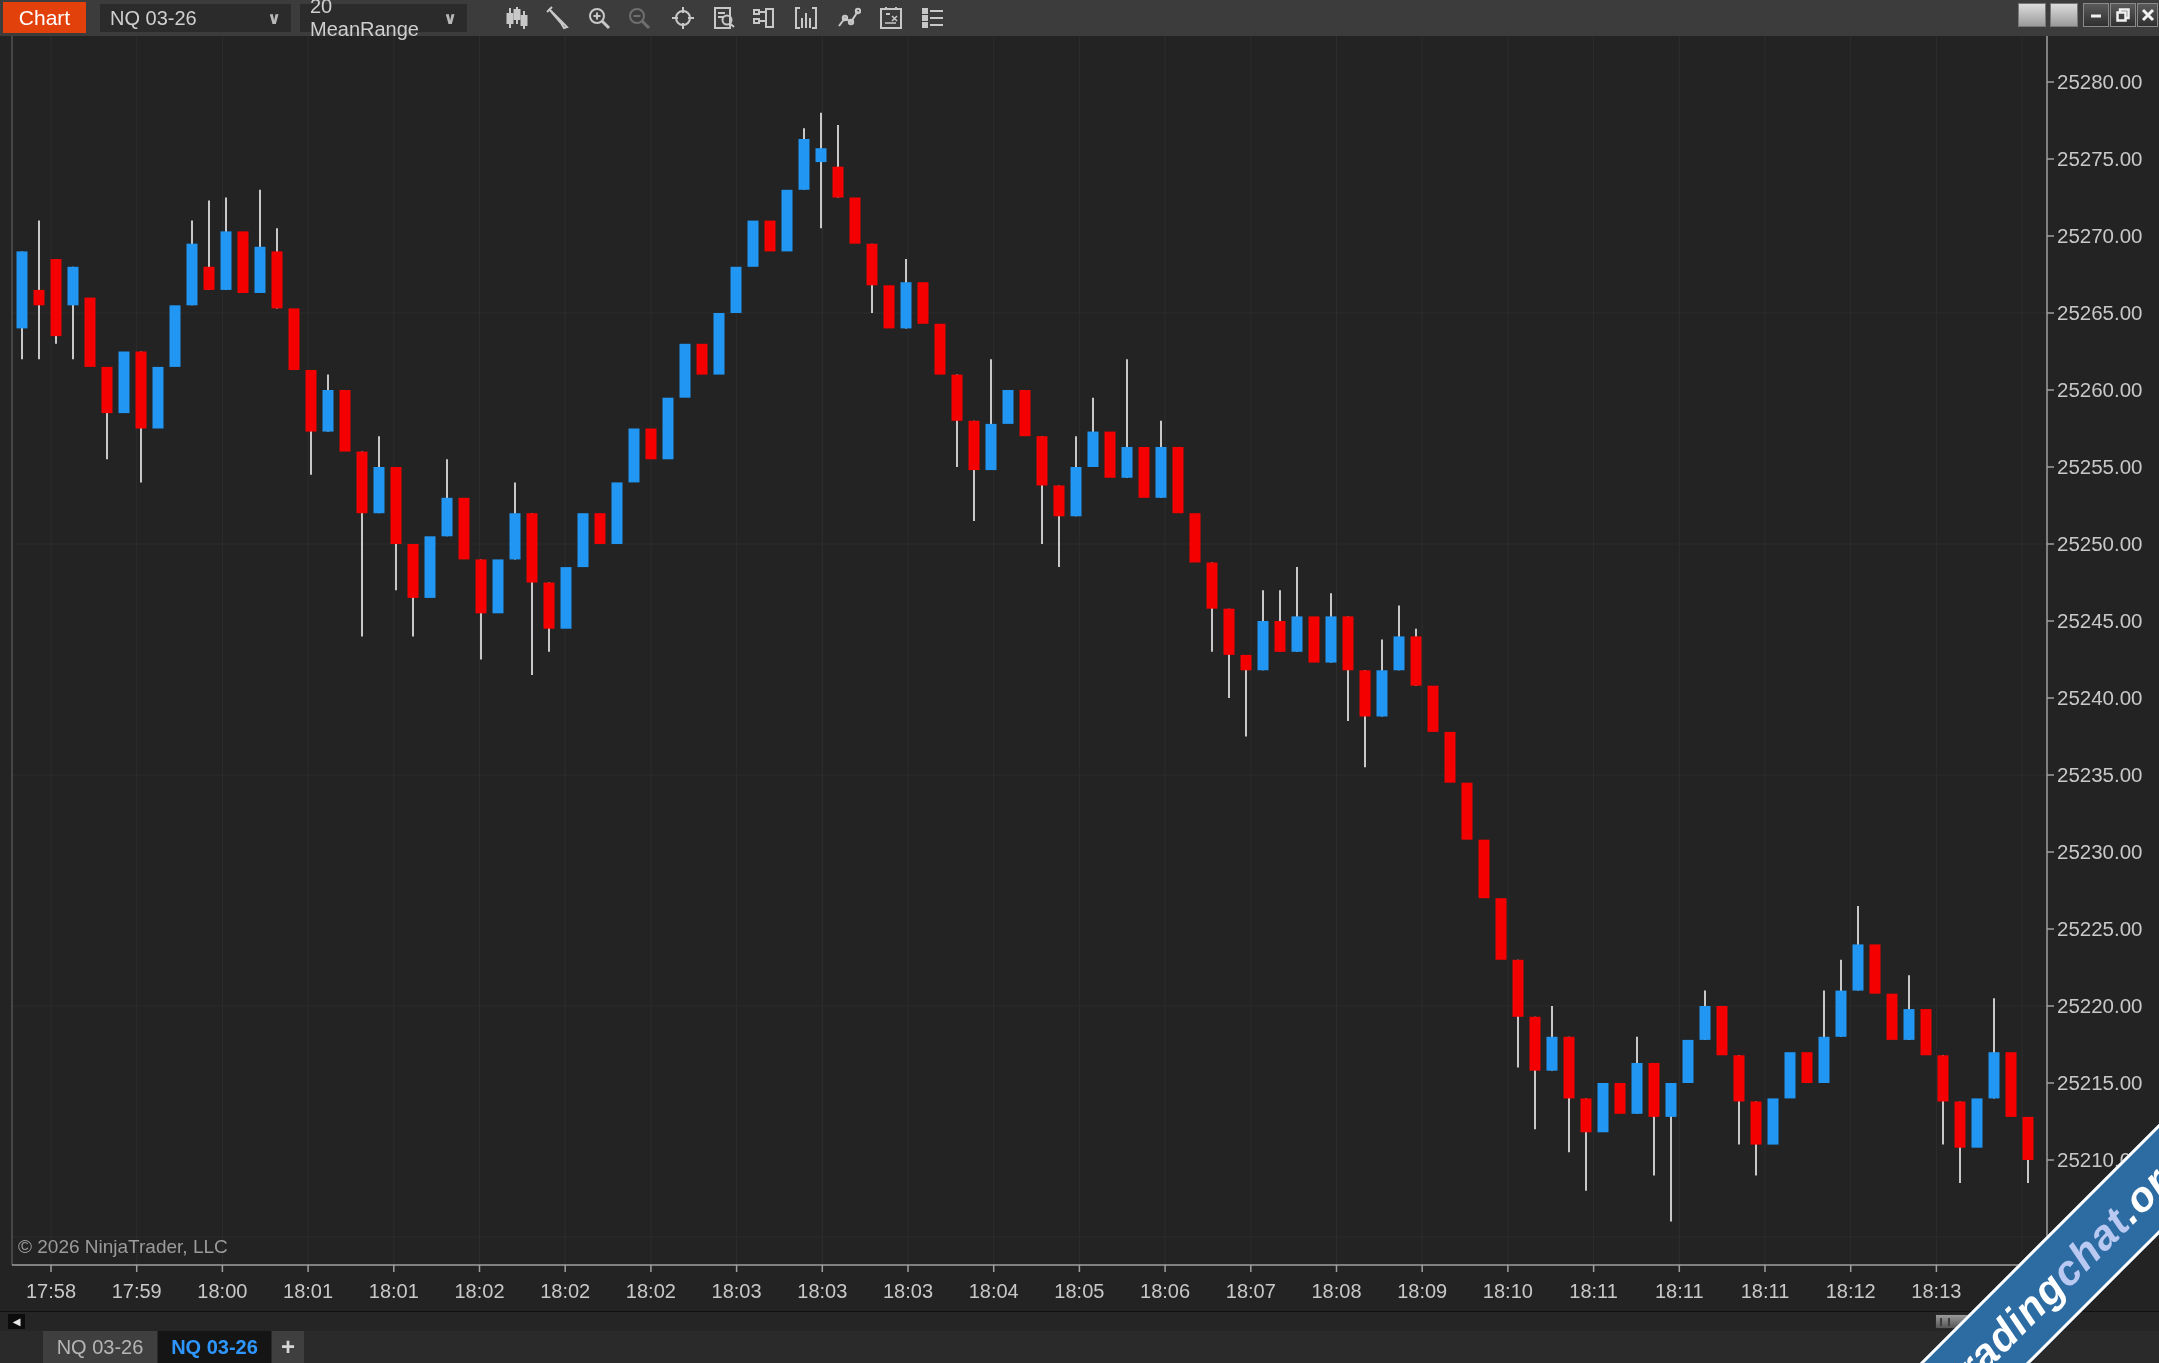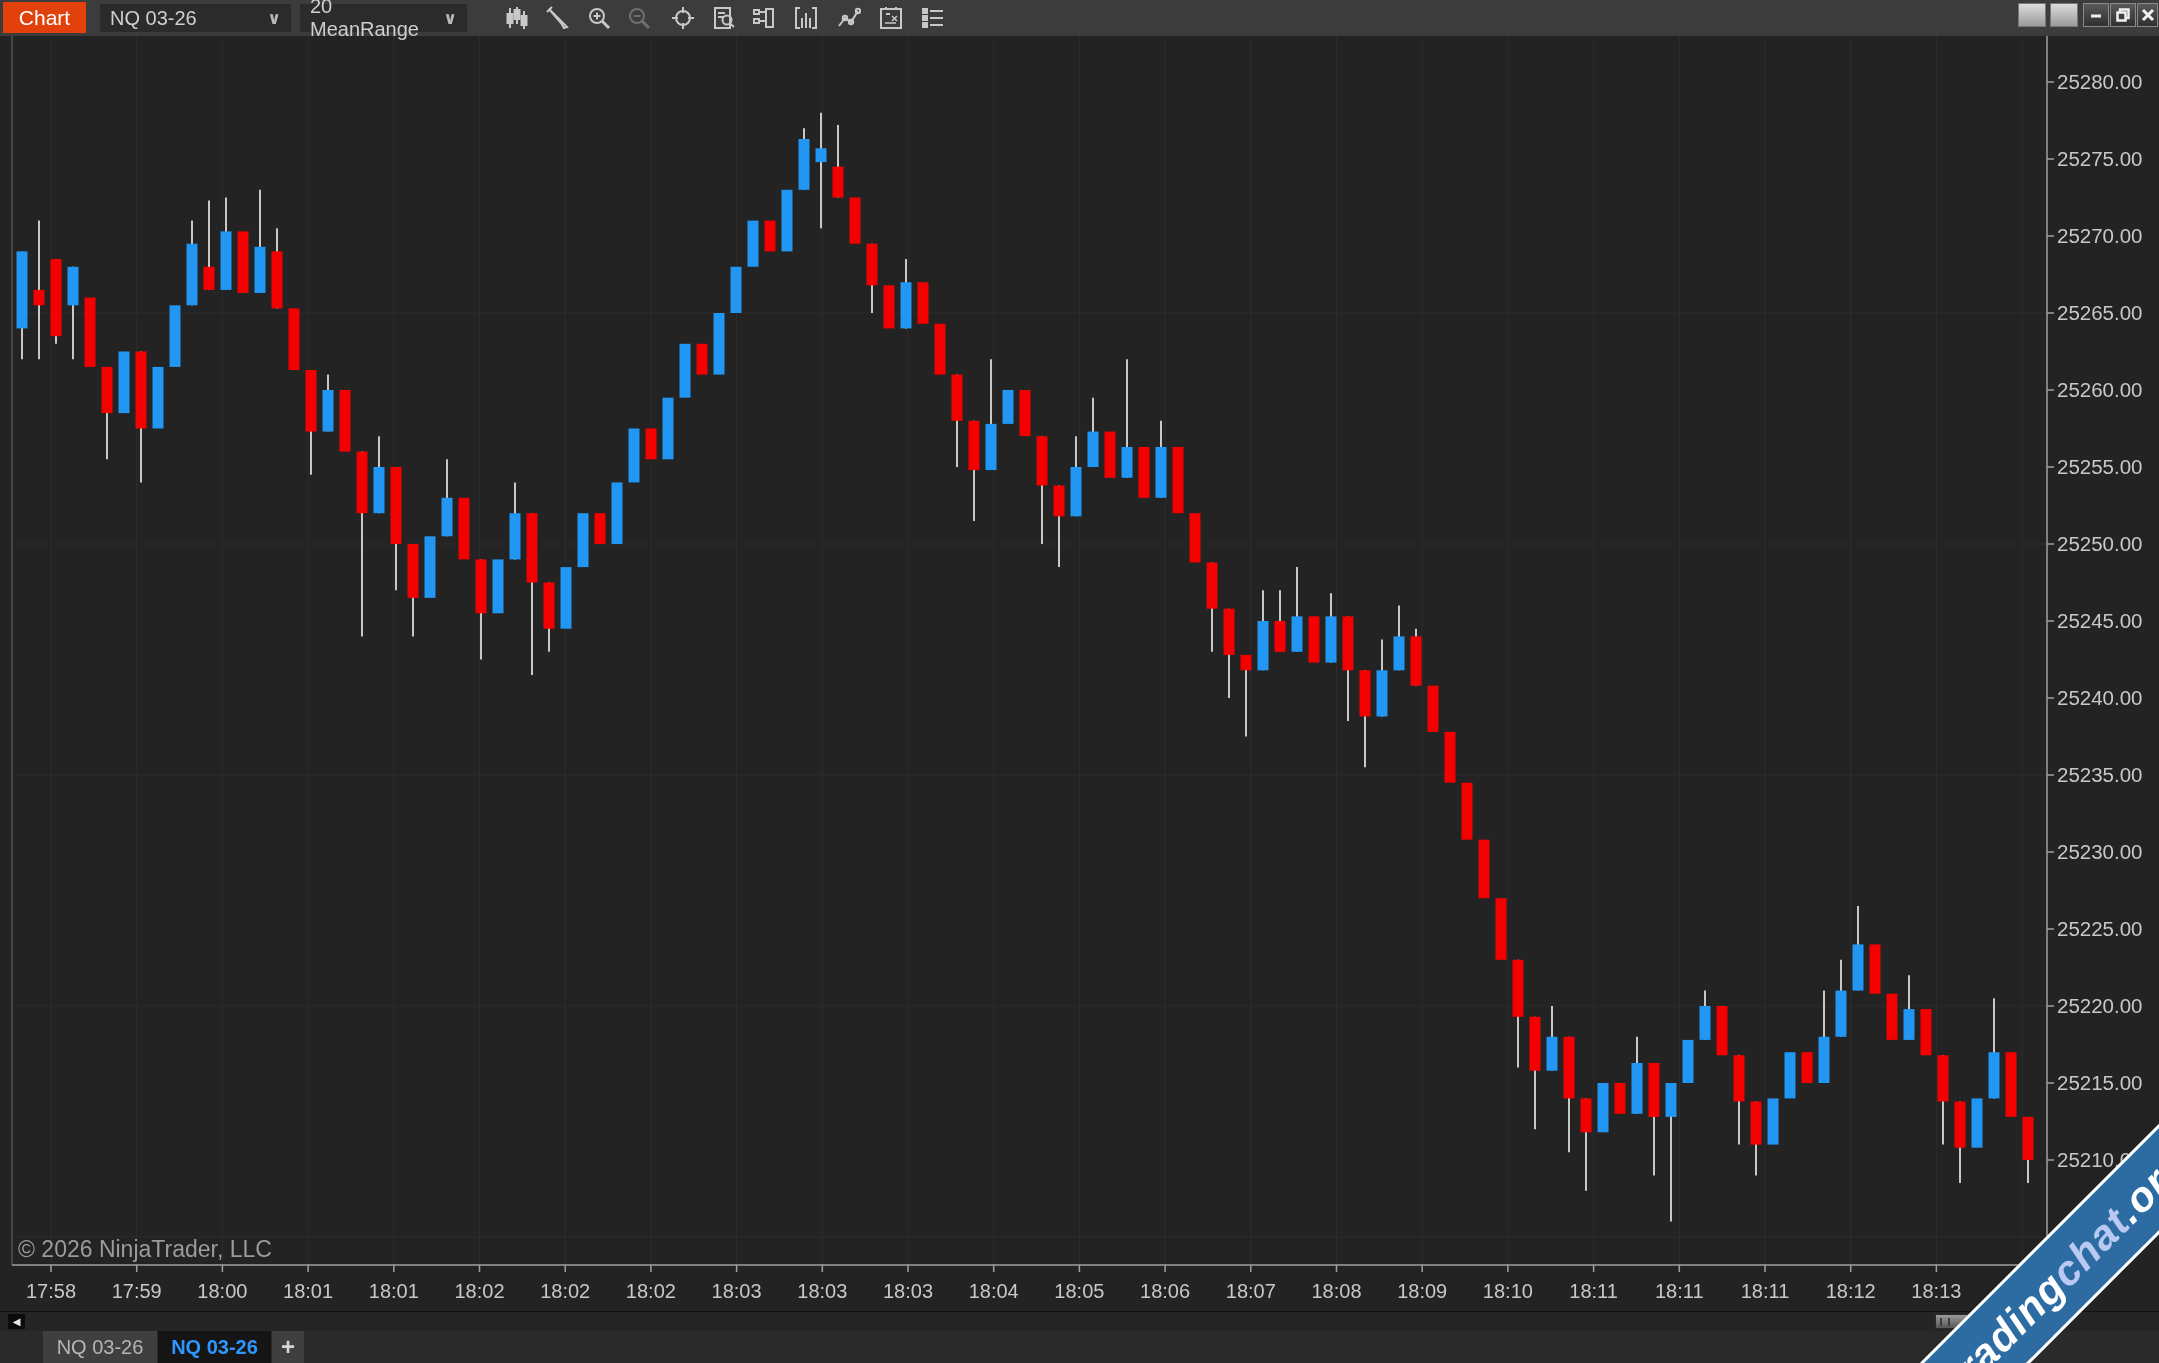--- a/index.html
+++ b/index.html
@@ -34,21 +34,21 @@
                 background:linear-gradient(#9a9a9a,#565656);border:1px solid #2a2a2a;box-sizing:border-box;}
   #scroll-thumb::before{content:"";position:absolute;left:4px;top:3px;width:6px;height:8px;
                 border-left:2px solid #3d3d3d;border-right:2px solid #3d3d3d;}
   
   #tabrow{position:absolute;left:0;top:1331px;width:2159px;height:32px;background:#2a2a2a;}
   .wtab{position:absolute;top:0;height:32px;display:flex;align-items:center;justify-content:center;font-size:20px;}
   #tab-0{left:43px;width:114px;background:#3f3f3f;color:#b5b5b5;}
   #tab-1{left:158px;width:113px;background:#151515;color:#2e97ff;font-weight:bold;}
   #tab-add{left:272px;width:32px;background:#3f3f3f;color:#d5d5d5;font-size:24px;font-weight:bold;}
   
-  #copyright{position:absolute;left:18px;top:1236px;font-size:23px;color:#9b9b9b;}
+  #copyright{position:absolute;left:18px;top:1236px;font-size:19px;color:#9b9b9b;}
   
   #watermark{position:absolute;left:1853px;top:1236px;width:420px;height:72px;
              transform:rotate(-45deg);background:#2d6ca3;border-top:3px solid #fff;border-bottom:3px solid #fff;
              display:flex;align-items:center;justify-content:center;z-index:50;
              font-size:42px;font-weight:bold;font-style:italic;letter-spacing:1px;}
   #watermark .w-t{color:#e23b3b;} #watermark .w-rading{color:#fff;}
   #watermark .w-chat{color:#b9c9f2;} #watermark .w-org{color:#fff;}
 </style>
 </head>
 <body>

